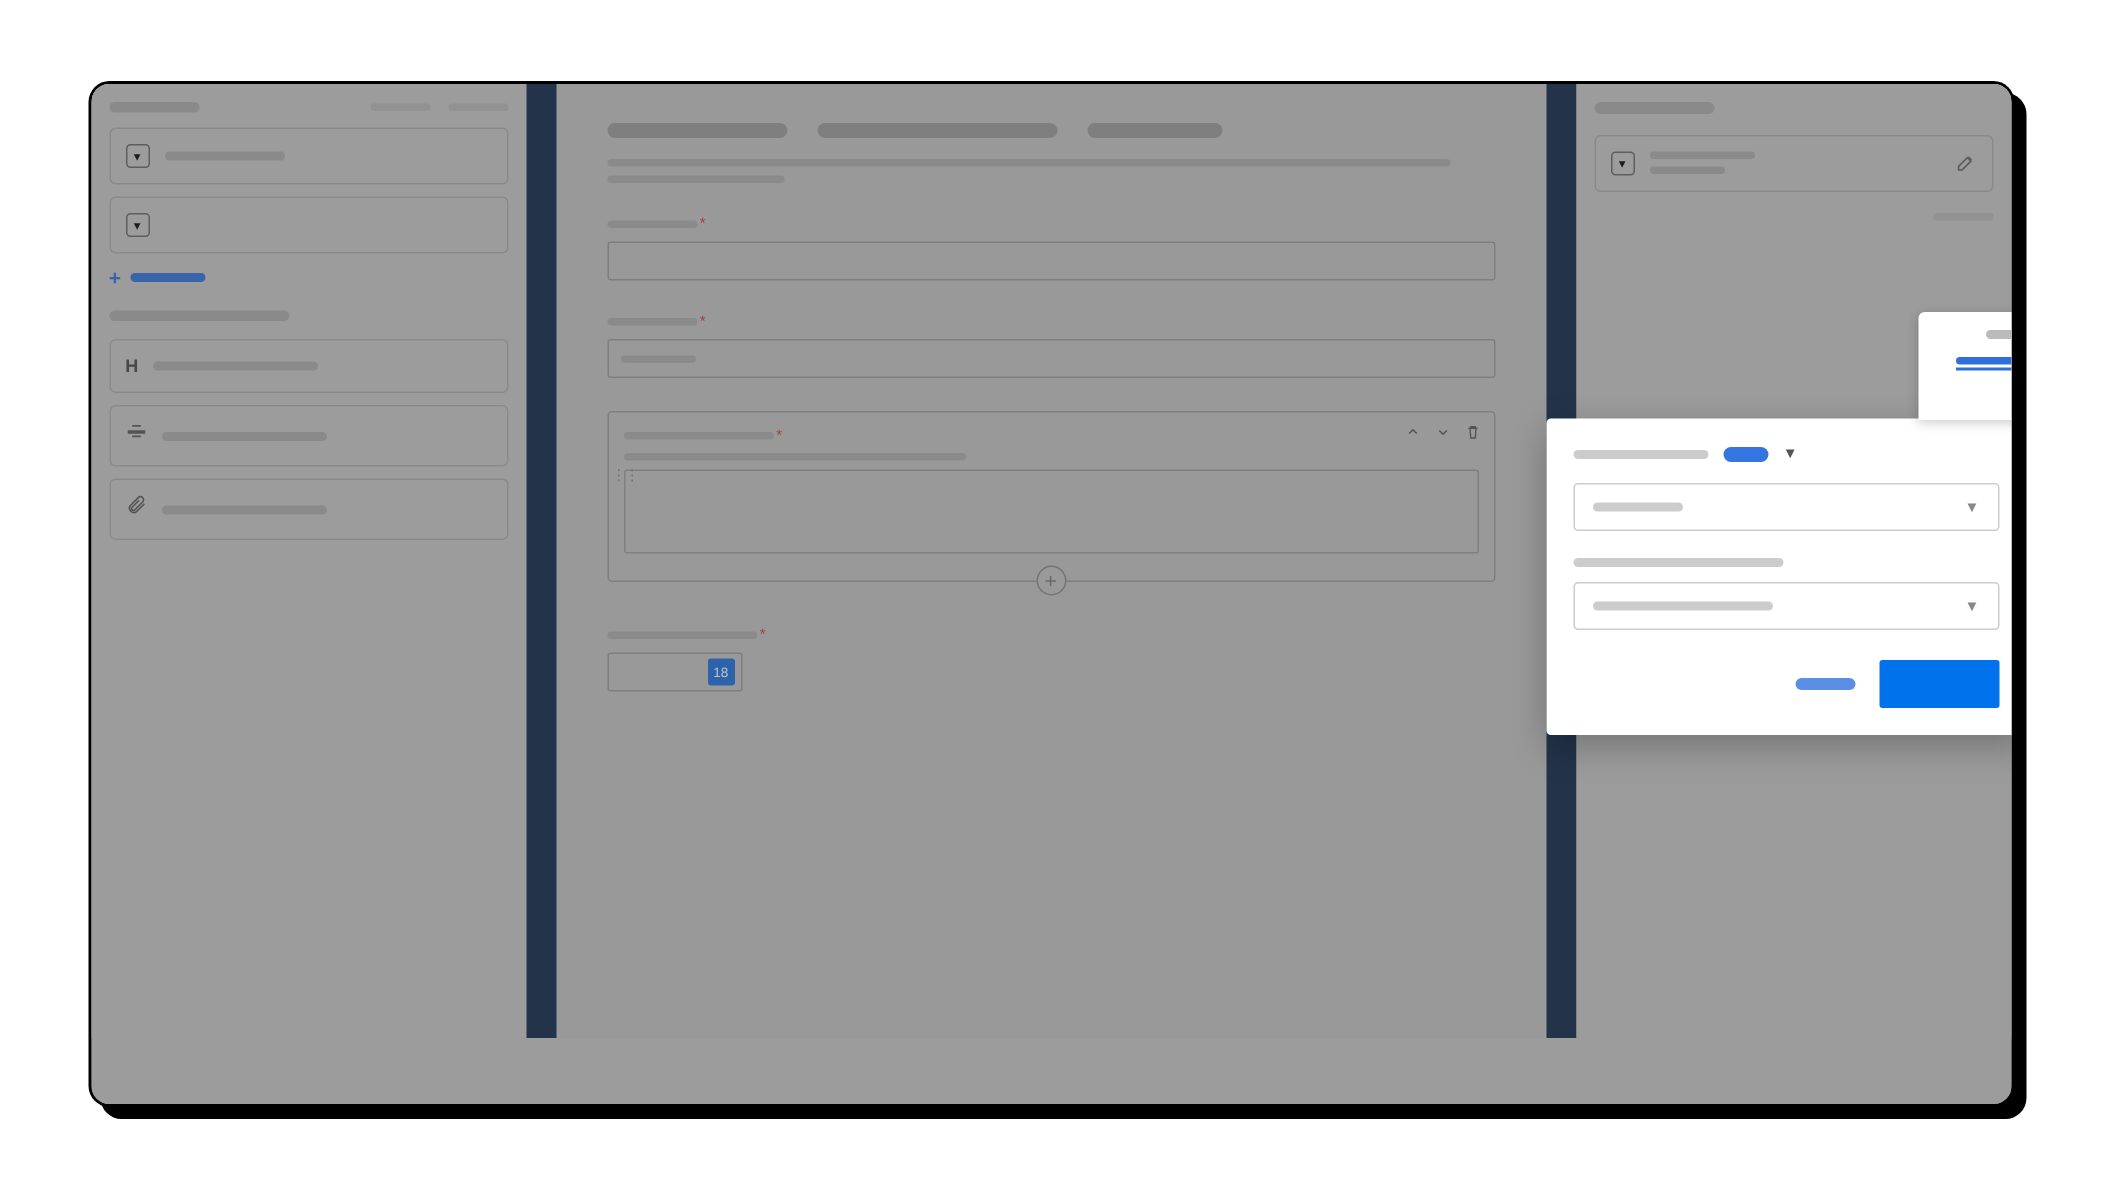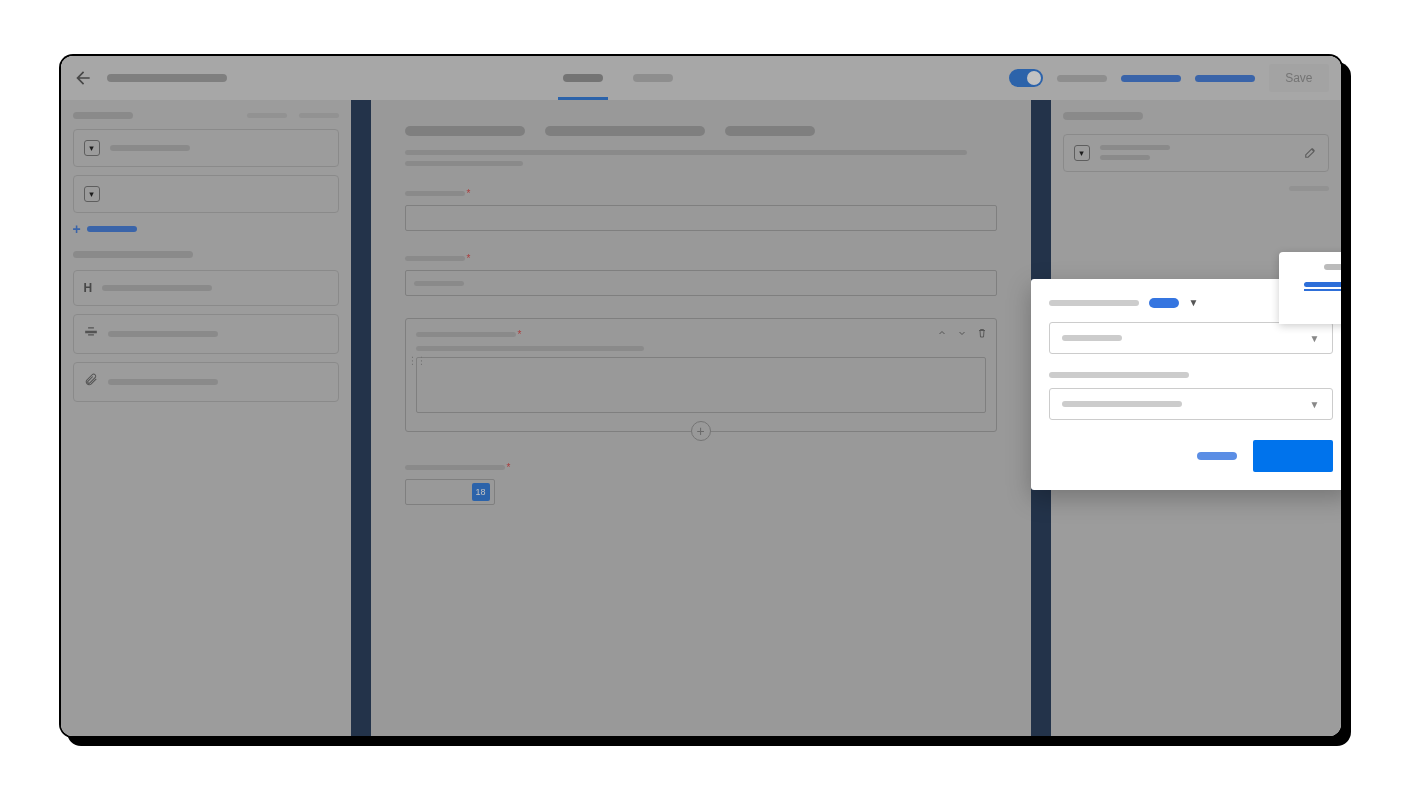--- a/index.html
+++ b/index.html
@@ -88,39 +88,20 @@
 .pm-actions{display:flex;justify-content:flex-end;gap:16px;margin-top:20px;align-items:center;}
 .pm-cancel{width:40px;height:8px;background:#5b8ee5;border-radius:4px;}
 .pm-apply{width:80px;height:32px;background:#0073ec;border-radius:2px;}
 </style>
 </head>
 <body>
 
 <div class="frame">
 <div class="app">
 
-<div class="header">
-  <div class="back-arrow">
-    <svg width="20" height="20" viewBox="0 0 24 24">
-            <path d="M20 11H7.8l5.6-5.6L12 4l-8 8 8 8 1.4-1.4L7.8 13H20z" fill="#444"></path>
-          </svg>
-  </div>
-  <div class="title-ph"></div>
-  <div class="header-center">
-    <div class="tab-ph active"></div>
-    <div class="tab-ph light"></div>
-  </div>
-  <div class="header-right">
-    <div class="toggle"></div>
-    <div class="link-ph"></div>
-    <div class="link-ph blue" style="width:60px"></div>
-    <div class="link-ph blue" style="width:60px"></div>
-    <div class="save-btn">Save</div>
-  </div>
-</div>
 
 <div class="overlay-dim"></div>
 
 <div class="body">
 
 <div class="left-panel">
   <div class="left-header">
     <div class="small-ph"></div>
     <div style="display:flex;gap:12px;">
               <div class="tiny-ph"></div>

